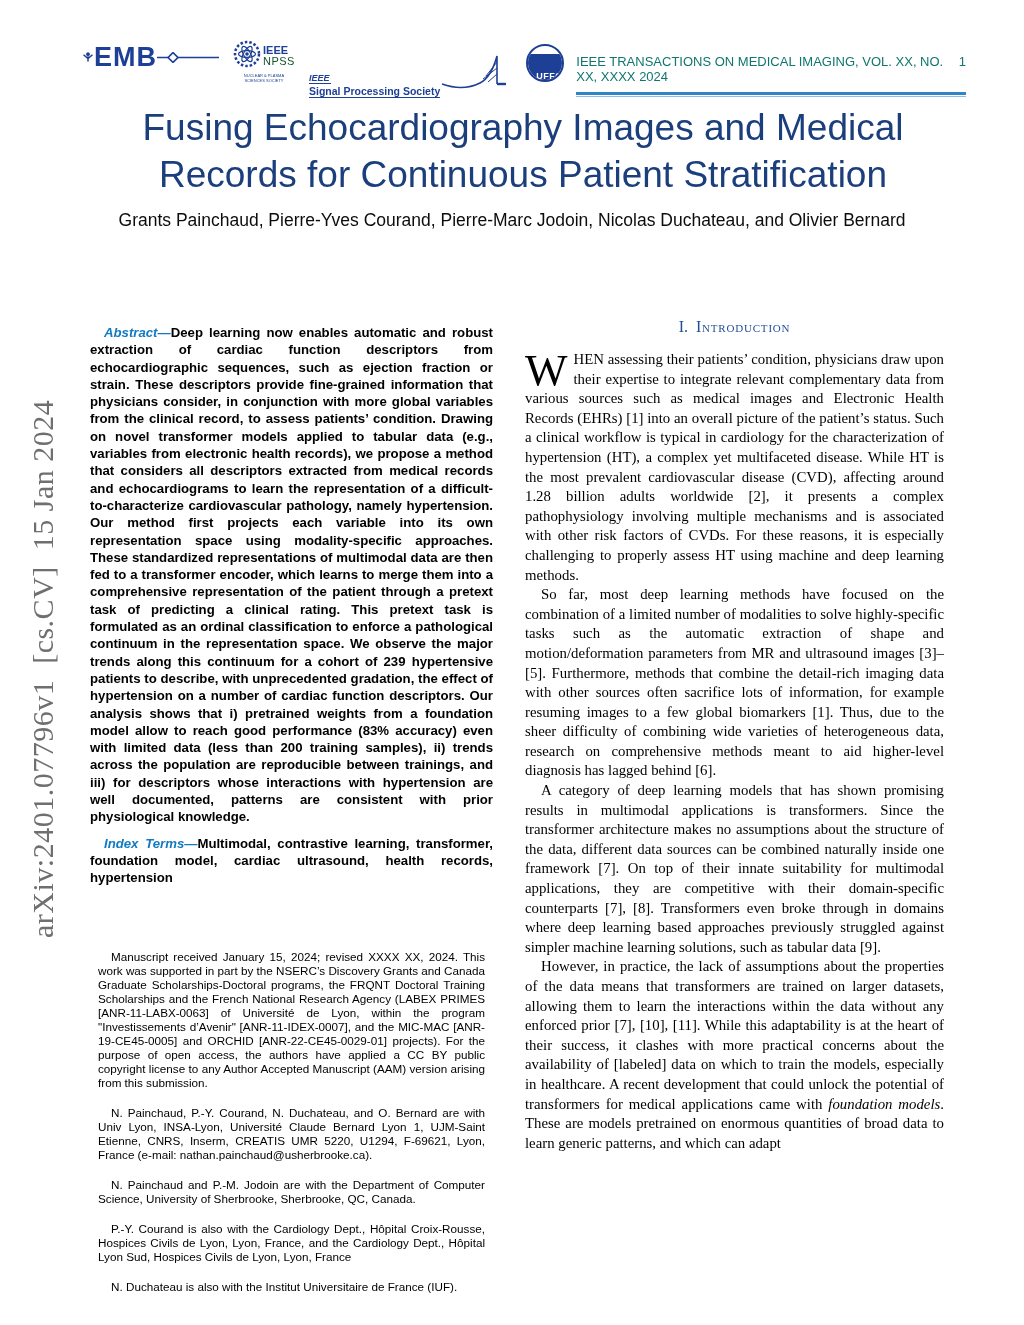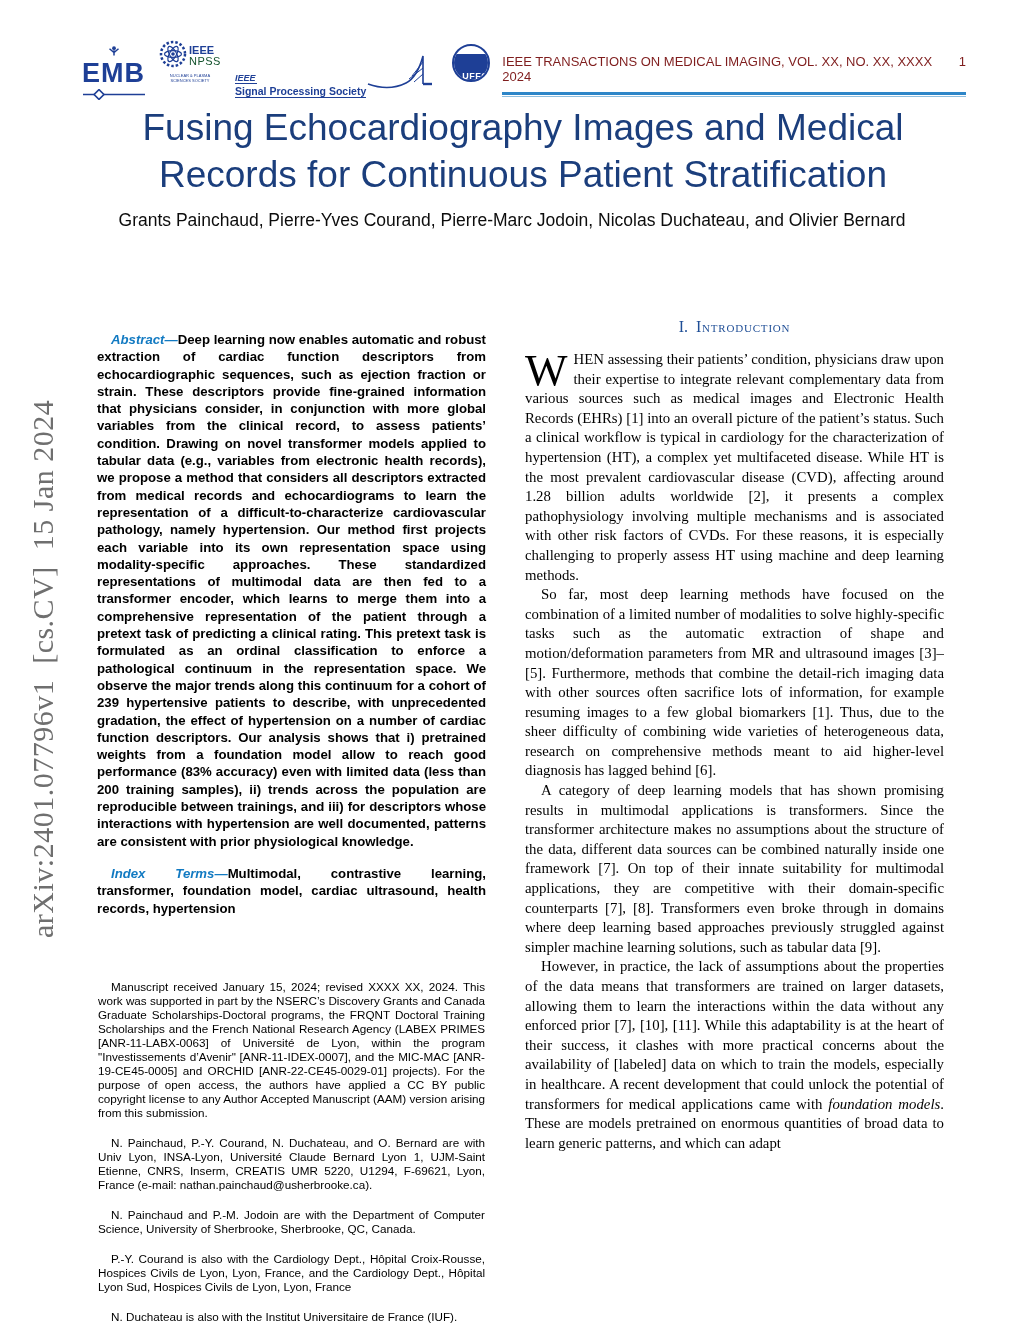--- a/index.html
+++ b/index.html
@@ -7,58 +7,58 @@
        font-family:"Liberation Sans",sans-serif;color:#000;overflow:hidden;}
 
   
   .arxiv{position:absolute;left:26px;top:938px;transform:rotate(-90deg);
          transform-origin:0 0;white-space:pre;font-family:"Liberation Serif",serif;
          font-size:30px;color:#6f6f6f;letter-spacing:.5px;}
 
   
   .header{position:absolute;top:40px;left:82px;width:884px;display:flex;align-items:flex-start;}
   .logos{display:flex;align-items:flex-start;gap:14px;flex:0 0 auto;}
-  .logo-emb{display:flex;flex-direction:column;align-items:center;line-height:1;margin-top:4px;}
+  .logo-emb{display:flex;align-items:center;line-height:1;margin-top:4px;}
   .emb-text{font-weight:bold;font-size:27px;letter-spacing:1px;color:#1e3f96;}
   .logo-npss{display:flex;flex-direction:column;align-items:center;line-height:1;}
   .npss-top{display:flex;align-items:center;gap:2px;}
   .npss-words{display:flex;flex-direction:column;line-height:1;}
   .npss-ieee{font-weight:bold;font-size:11px;color:#1e3f96;}
   .npss-name{font-weight:normal;font-size:11px;color:#14532d;letter-spacing:.5px;}
   .npss-sub{font-size:4px;color:#1e3f96;text-align:center;margin-top:2px;line-height:1.3;}
   .logo-sps{display:flex;align-items:flex-end;gap:0;margin-top:14px;}
   .sps-words{display:flex;flex-direction:column;line-height:1;}
   .sps-ieee{font-weight:bold;font-style:italic;font-size:9px;color:#1e3f96;border-bottom:1px solid #1e3f96;width:22px;}
   .sps-name{font-weight:bold;font-size:10.5px;color:#1e3f96;border-bottom:1px solid #1e3f96;padding:2px 0 1px;}
   .logo-uffc{width:38px;height:38px;border-radius:50%;border:2px solid #1e3f96;background:#fff;
              overflow:hidden;box-sizing:border-box;margin-top:4px;}
   .uffc-band{margin-top:8px;background:#1e3f96;color:#fff;font-weight:bold;font-size:9px;
              text-align:right;padding:17px 0;letter-spacing:.5px;}
   .uffc-wave{border-top:1.5px solid #3d6cb5;margin:2.5px 4px 0;}
 
   .header-right{flex:1;margin-left:12px;padding-top:14px;}
   .journal-row{display:flex;justify-content:space-between;align-items:baseline;
-               font-size:13px;color:#7f1d1d;}
+               font-size:13px;color:#0f766e;}
   .rule-thick{height:3px;background:#2e86c8;margin-top:8px;}
   .rule-thin{height:1px;background:#8fbede;margin-top:1px;}
 
   
   .title-block{position:absolute;top:104px;left:11px;width:1024px;text-align:center;}
   .paper-title{display:inline-block;max-width:850px;color:#1b3e7c;font-size:37px;
                line-height:47px;font-weight:500;}
   .authors{position:absolute;top:210px;left:0;width:1024px;text-align:center;
            font-size:17.5px;color:#0c0c0c;}
 
   
   .columns{position:absolute;top:316px;left:82px;width:862px;display:flex;gap:24px;}
   .col{width:419px;box-sizing:border-box;}
 
   
   .abstract,.index-terms{font-weight:bold;font-size:13.2px;line-height:17.3px;
-                         text-align:justify;margin:15px;}
+                         text-align:justify;margin:8px;}
   .abstract .lead-indent,.index-terms .lead-indent{display:inline-block;width:14px;}
   .kw{color:#127ac2;font-style:italic;font-weight:bold;}
   .index-terms{margin-top:9px;}
   .footnotes{margin-top:63px;font-size:11.7px;line-height:14px;text-align:justify;font-weight:normal;}
   .footnotes p{margin:16px;text-indent:13px;}
 
   
   .section-heading{text-align:center;font-family:"Liberation Serif",serif;
                    color:#1f4e96;font-size:16px;margin:2px 0 14px;font-weight:normal;}
   .section-heading .sc{font-variant:small-caps;letter-spacing:.8px;}

